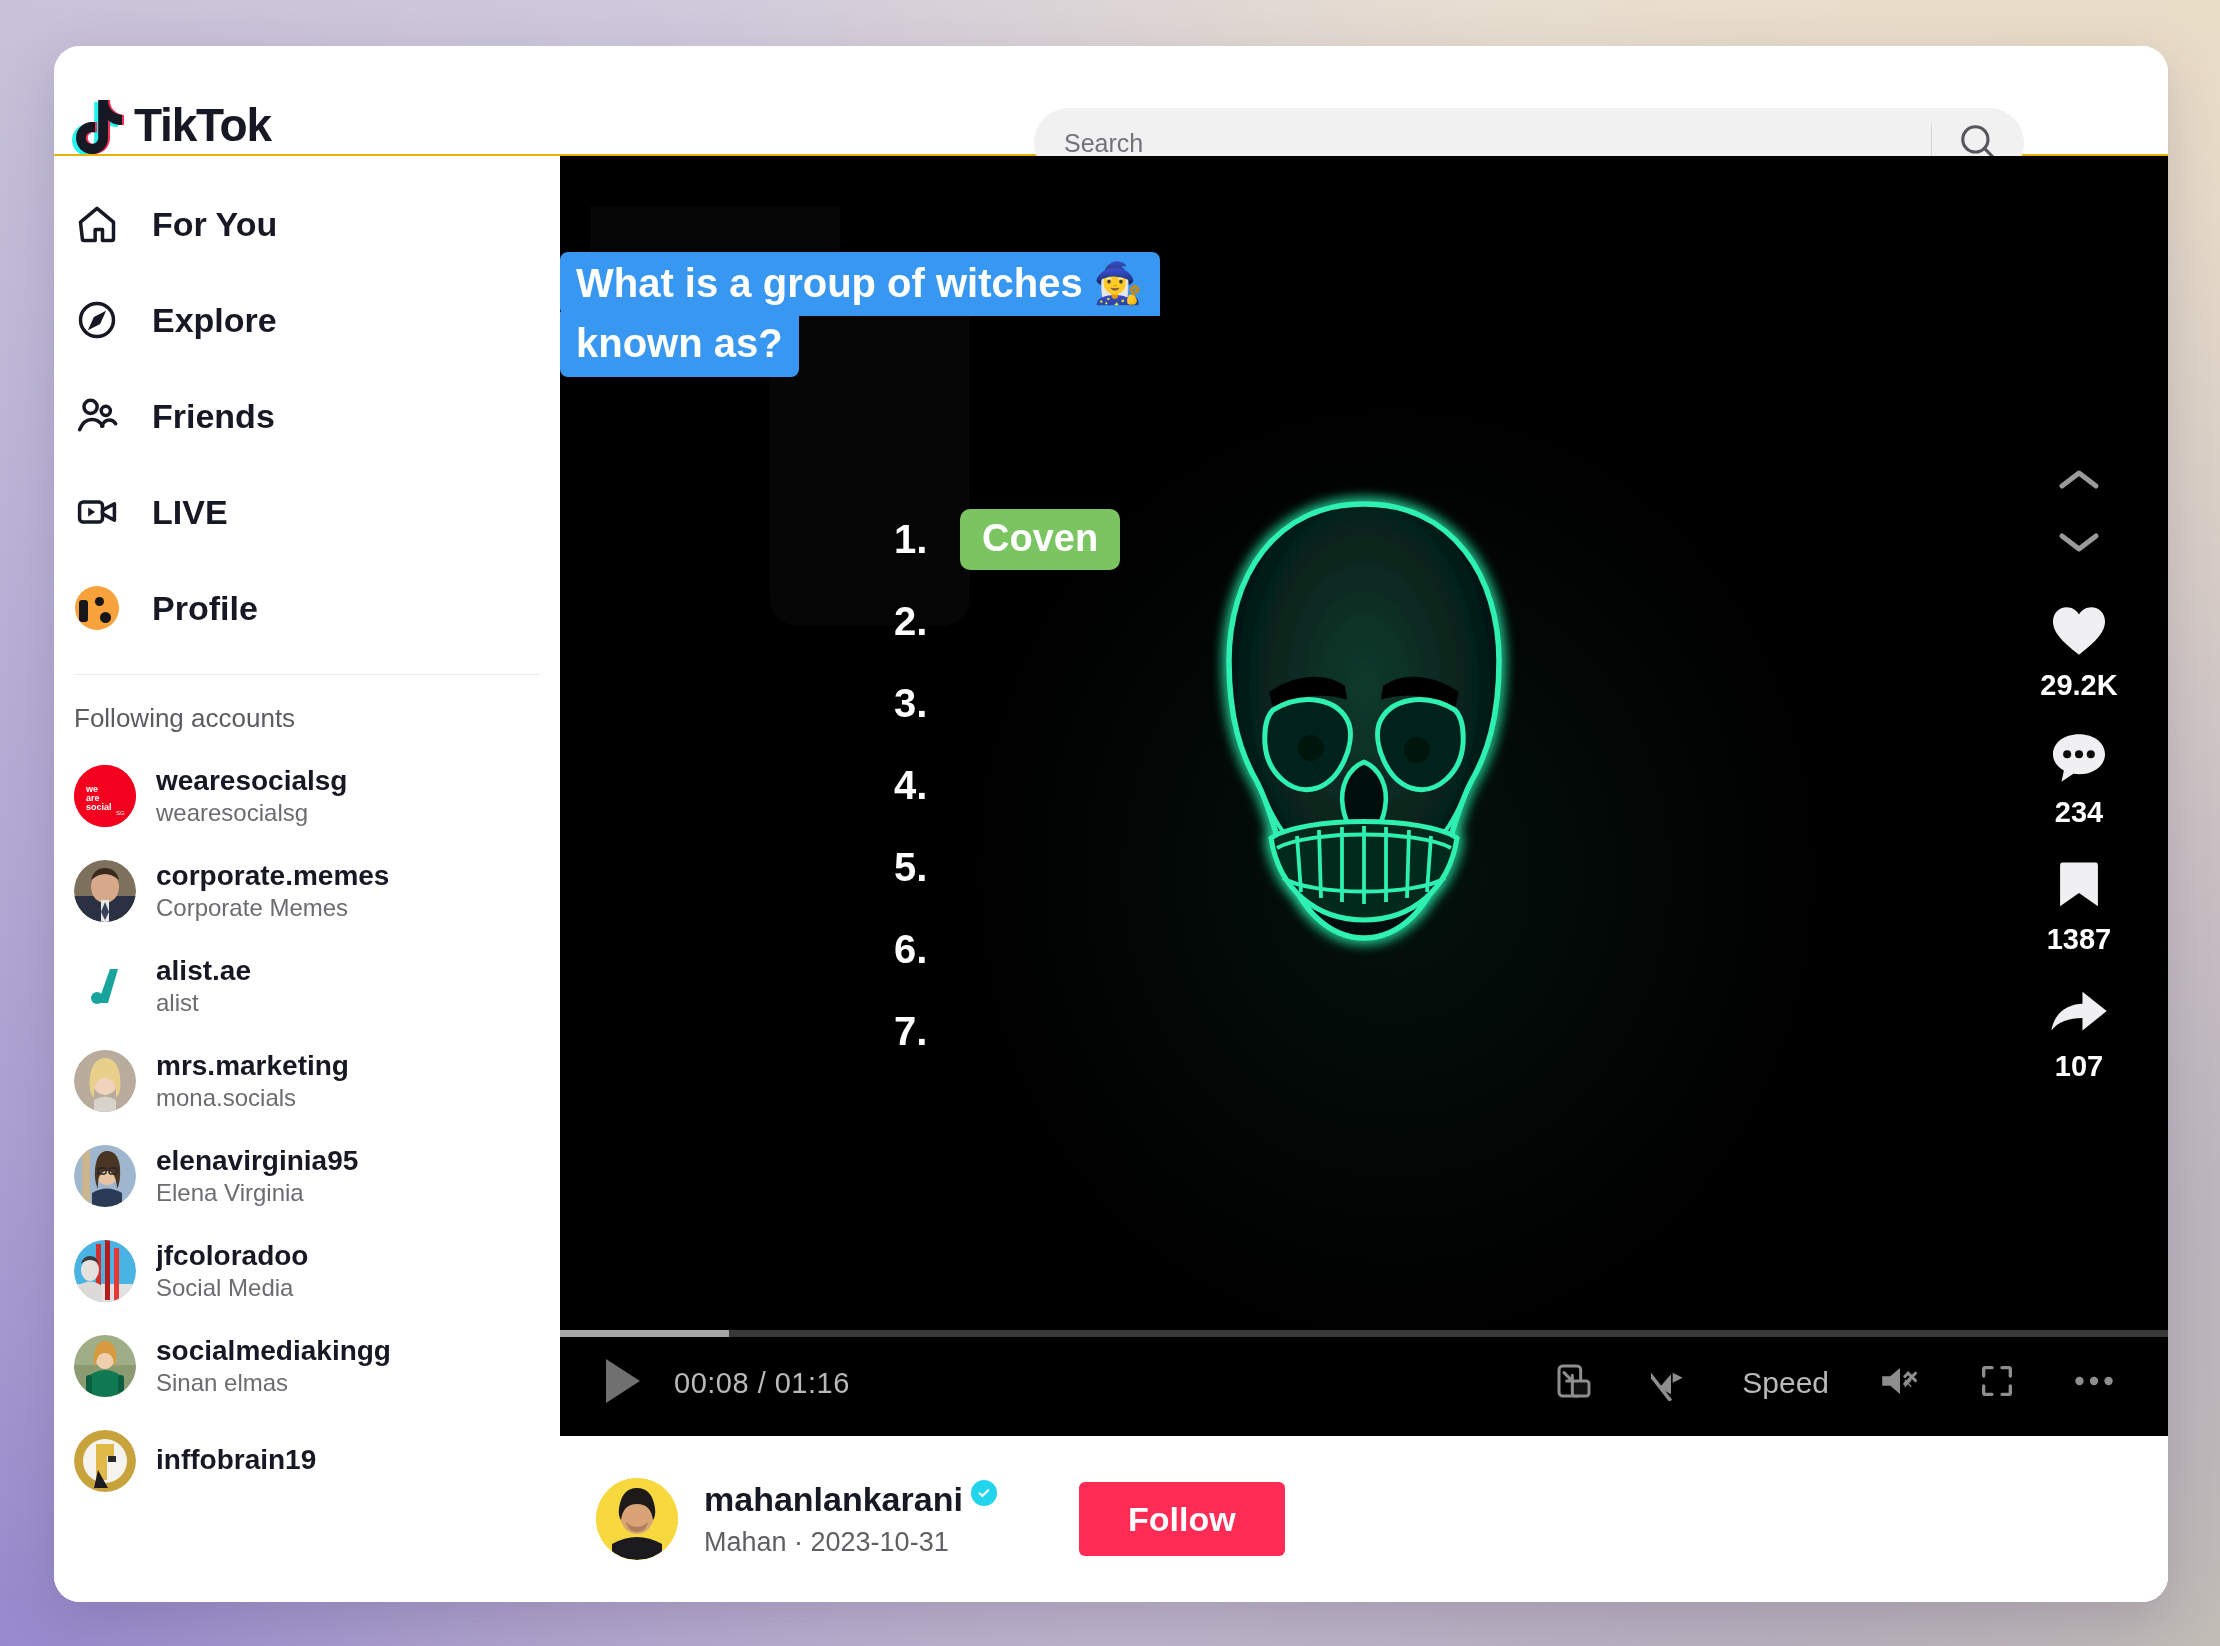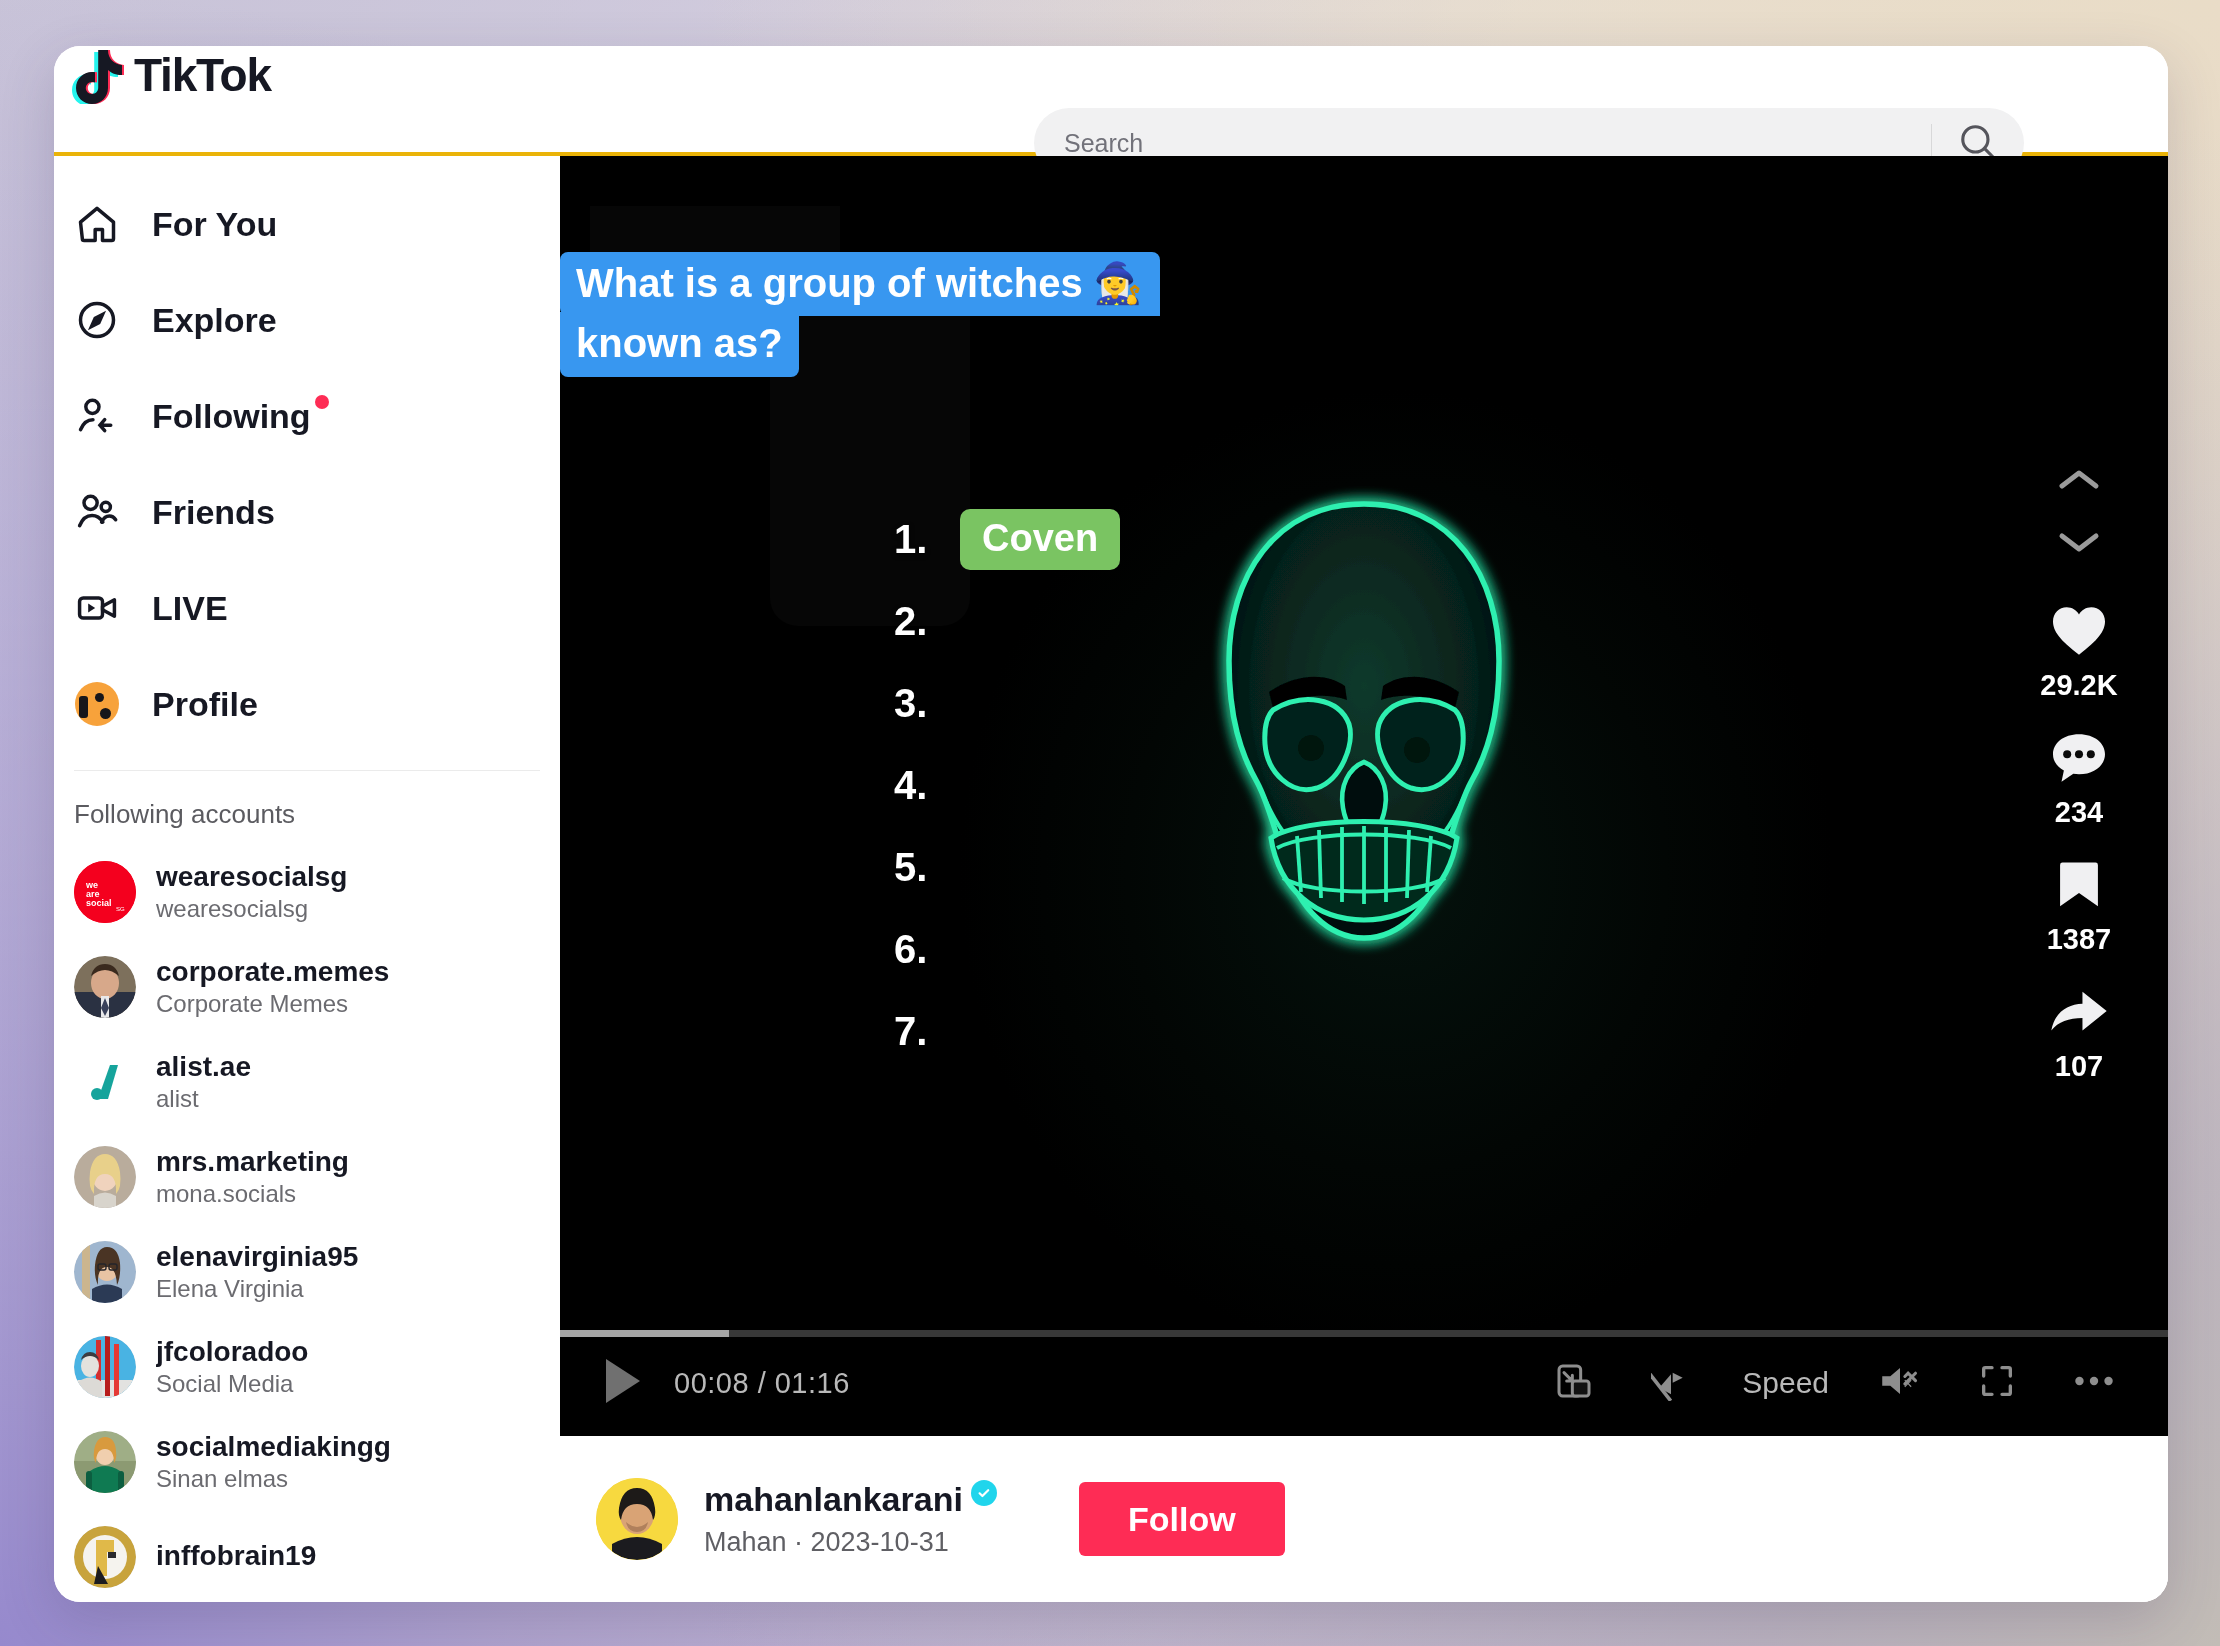--- a/index.html
+++ b/index.html
@@ -36,23 +36,23 @@
     border-radius: 26px;
     overflow: hidden;
     box-shadow: 0 18px 54px rgba(60,50,90,0.20);
   }
 
   
   #header {
     height: 110px;
     background: #fff;
     display: flex;
-    align-items: flex-start;
+    align-items: flex-end;
     position: relative;
-    border-bottom: 4px solid #eab308;
+    border-bottom: 2px solid #eab308;
   }
   #logo-block {
     display: flex; align-items: center; gap: 8px;
     margin-left: 18px;
   }
   .tiktok-note { width: 54px; height: 58px; position: relative; }
   .tiktok-word {
     font-size: 46px; font-weight: bold; color: #161823;
     letter-spacing: -1.2px;
   }
@@ -377,30 +377,20 @@
       <div class="nav-item">
         <span class="nav-icon">
           <svg width="44" height="44" viewBox="0 0 24 24" fill="none" stroke="#161823" stroke-width="1.9">
             <circle cx="12" cy="12" r="9"></circle>
             <path d="M15 9 L13 13.5 L9 15.5 L11 11 Z" fill="#161823"></path>
           </svg>
         </span>
         <span class="nav-label">Explore</span>
       </div>
 
-      <div class="nav-item">
-        <span class="nav-icon">
-          <svg width="44" height="44" viewBox="0 0 24 24" fill="none" stroke="#161823" stroke-width="1.9" stroke-linecap="round">
-            <circle cx="9.5" cy="7" r="3.6"></circle>
-            <path d="M3 19.5 c1.5-3.6 4-5.4 6.8-5.4"></path>
-            <path d="M19.5 17 h-5.5 M16.2 14 l-2.6 3 l2.6 3"></path>
-          </svg>
-        </span>
-        <span class="nav-label">Following<span class="dot-badge"></span></span>
-      </div>
 
       <div class="nav-item">
         <span class="nav-icon">
           <svg width="44" height="44" viewBox="0 0 24 24" fill="none" stroke="#161823" stroke-width="1.9" stroke-linecap="round">
             <circle cx="8.5" cy="7" r="3.6"></circle>
             <path d="M2.5 19.5 c1.5-3.8 4-5.6 6.8-5.6 c2.3 0 4.4 1.2 5.9 3.6"></path>
             <circle cx="16.8" cy="9.2" r="2.5"></circle>
             <path d="M14.5 17.6 c1-2.3 2.6-3.4 4.3-3.4 c1.3 0 2.5 .7 3.4 2"></path>
           </svg>
         </span>

